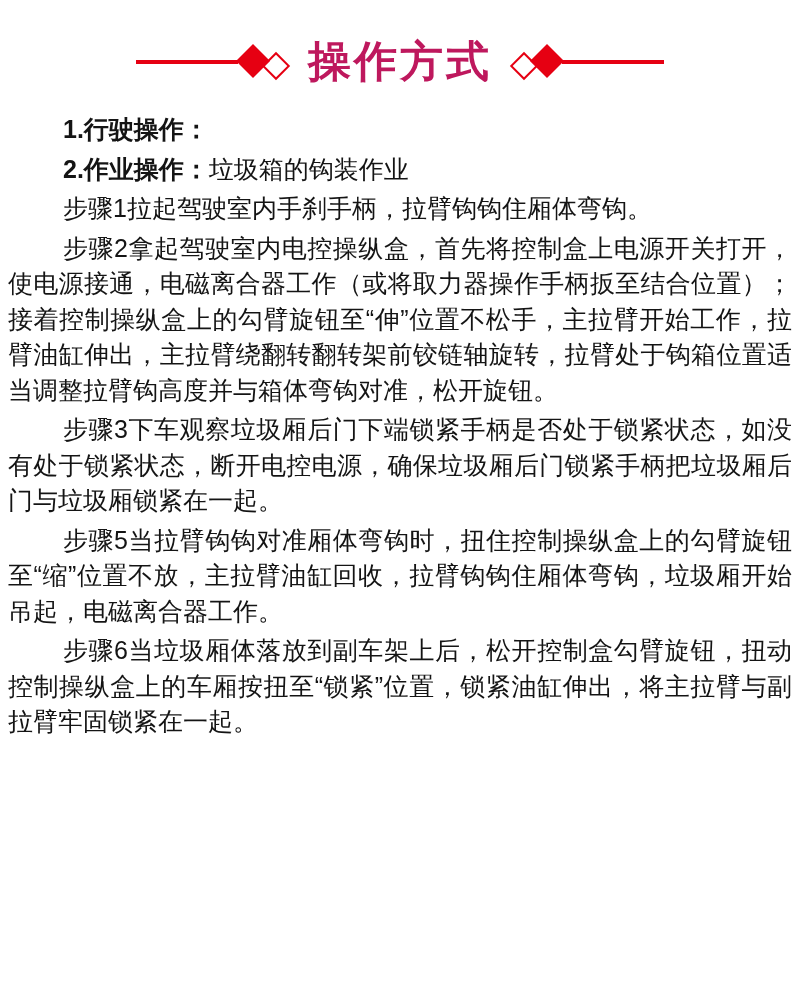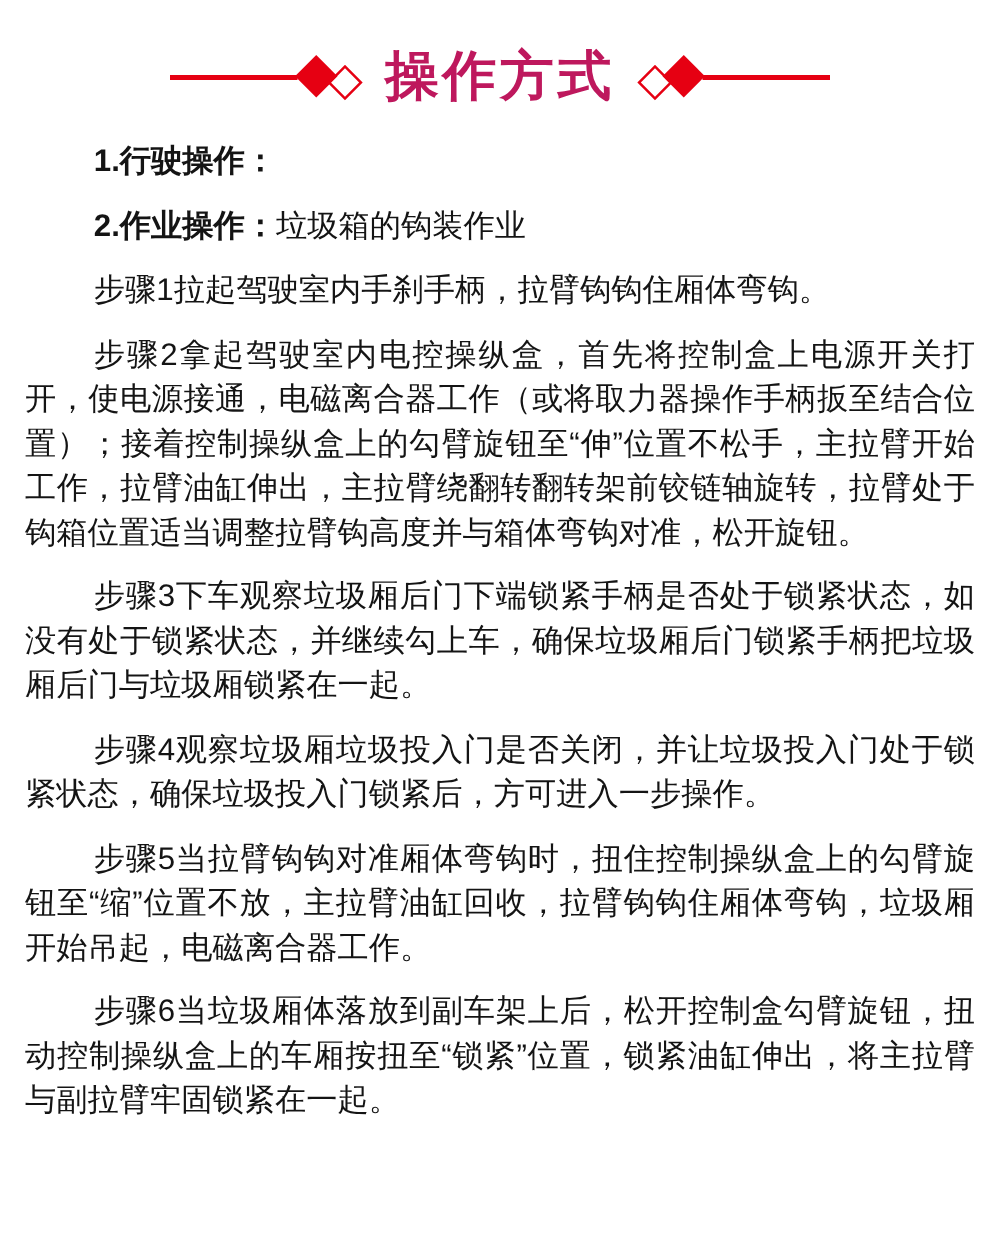--- a/index.html
+++ b/index.html
@@ -67,21 +67,21 @@
   
   .content {
     margin-top: 24px;
     padding: 0 4px;
     font-size: 25px;
     line-height: 35.5px;
     color: #141414;
     text-align: justify;
   }
   .content p {
-    margin: 16px;
+    margin: 4px;
     text-indent: 2.2em;
   }
   .bold { font-weight: bold; }
 </style>
 </head>
 <body>
 
 <div class="page">
 
   <div class="header">
@@ -96,19 +96,18 @@
       <span class="d-fill"></span>
     </span>
     <span class="hline"></span>
   </div>
 
   <div class="content">
     <p class="bold">1.行驶操作：</p>
     <p><span class="bold">2.作业操作：</span><span>垃圾箱的钩装作业</span></p>
     <p>步骤1拉起驾驶室内手刹手柄，拉臂钩钩住厢体弯钩。</p>
     <p>步骤2拿起驾驶室内电控操纵盒，首先将控制盒上电源开关打开，使电源接通，电磁离合器工作（或将取力器操作手柄扳至结合位置）；接着控制操纵盒上的勾臂旋钮至“伸”位置不松手，主拉臂开始工作，拉臂油缸伸出，主拉臂绕翻转翻转架前铰链轴旋转，拉臂处于钩箱位置适当调整拉臂钩高度并与箱体弯钩对准，松开旋钮。</p>
-    <p>步骤3下车观察垃圾厢后门下端锁紧手柄是否处于锁紧状态，如没有处于锁紧状态，并继续勾上车，确保垃圾厢后门锁紧手柄把垃圾厢后门与垃圾厢锁紧在一起。</p>
-    <p>步骤4观察垃圾厢垃圾投入门是否关闭，并让垃圾投入门处于锁紧状态，确保垃圾投入门锁紧后，方可进入一步操作。</p>
+    <p>步骤3下车观察垃圾厢后门下端锁紧手柄是否处于锁紧状态，如没有处于锁紧状态，断开电控电源，确保垃圾厢后门锁紧手柄把垃圾厢后门与垃圾厢锁紧在一起。</p>
     <p>步骤5当拉臂钩钩对准厢体弯钩时，扭住控制操纵盒上的勾臂旋钮至“缩”位置不放，主拉臂油缸回收，拉臂钩钩住厢体弯钩，垃圾厢开始吊起，电磁离合器工作。</p>
     <p>步骤6当垃圾厢体落放到副车架上后，松开控制盒勾臂旋钮，扭动控制操纵盒上的车厢按扭至“锁紧”位置，锁紧油缸伸出，将主拉臂与副拉臂牢固锁紧在一起。</p>
   </div>
 
 </div>
 
 </body></html>

